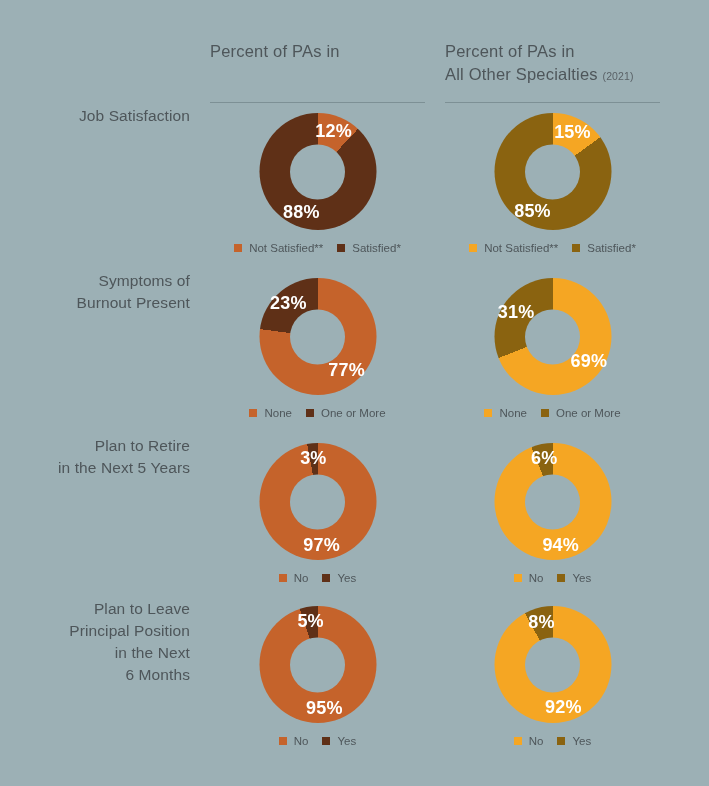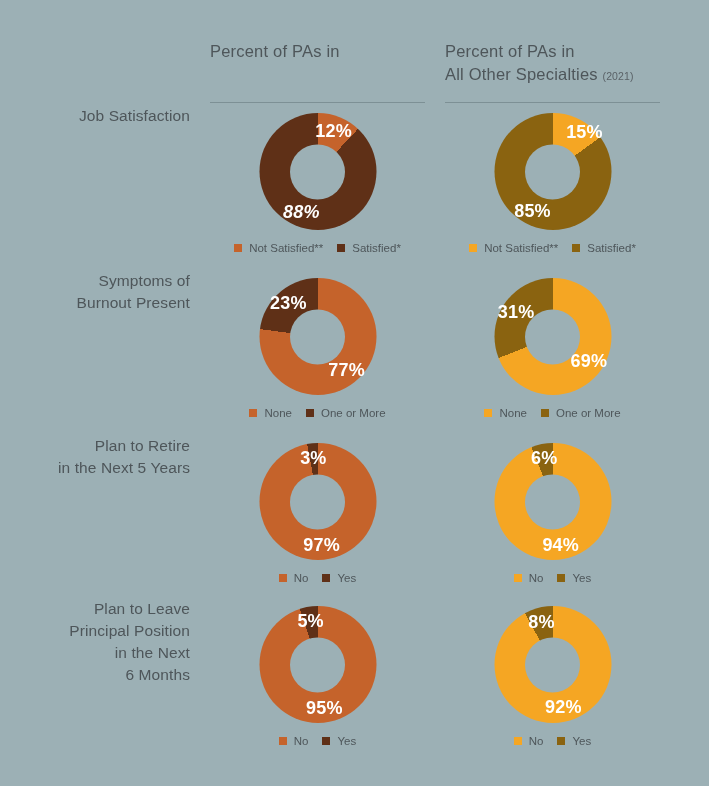--- a/index.html
+++ b/index.html
@@ -178,38 +178,38 @@
 
   <div class="row row-1">
     <div class="row-label">
         <div>Job Satisfaction</div>
       </div>
     <div class="cell col-a">
         <div class="donut-wrap">
           <div class="donut" style="background: conic-gradient(rgb(197, 99, 43) 0turn, rgb(197, 99, 43) 0.12turn, rgb(95, 48, 23) 0.12turn, rgb(95, 48, 23) 1turn);"></div>
           <div class="donut-hole" style="background: rgb(156, 176, 181);"></div>
           <div class="slice-label" style="left: 74.6975px; top: 17.5898px;">12%</div>
-          <div class="slice-label" style="left: 42.3025px; top: 99.4102px; font-style: italic;">88%</div>
+          <div class="slice-label" style="left: 42.3025px; top: 99.4102px;">88%</div>
         </div>
         <div class="legend">
           <div class="legend-item">
             <span class="legend-swatch" style="background: rgb(197, 99, 43);"></span>
             <span>Not Satisfied**</span>
           </div>
           <div class="legend-item">
             <span class="legend-swatch" style="background: rgb(95, 48, 23);"></span>
             <span>Satisfied*</span>
           </div>
         </div>
       </div>
     <div class="cell col-b">
         <div class="donut-wrap">
           <div class="donut" style="background: conic-gradient(rgb(245, 166, 35) 0turn, rgb(245, 166, 35) 0.15turn, rgb(138, 99, 16) 0.15turn, rgb(138, 99, 16) 1turn);"></div>
           <div class="donut-hole" style="background: rgb(156, 176, 181);"></div>
-          <div class="slice-label" style="left: 78.4756px; top: 19.2957px; margin-left: 12px;">15%</div>
+          <div class="slice-label" style="left: 78.4756px; top: 19.2957px;">15%</div>
           <div class="slice-label" style="left: 38.5244px; top: 97.7043px;">85%</div>
         </div>
         <div class="legend">
           <div class="legend-item">
             <span class="legend-swatch" style="background: rgb(245, 166, 35);"></span>
             <span>Not Satisfied**</span>
           </div>
           <div class="legend-item">
             <span class="legend-swatch" style="background: rgb(138, 99, 16);"></span>
             <span>Satisfied*</span>

